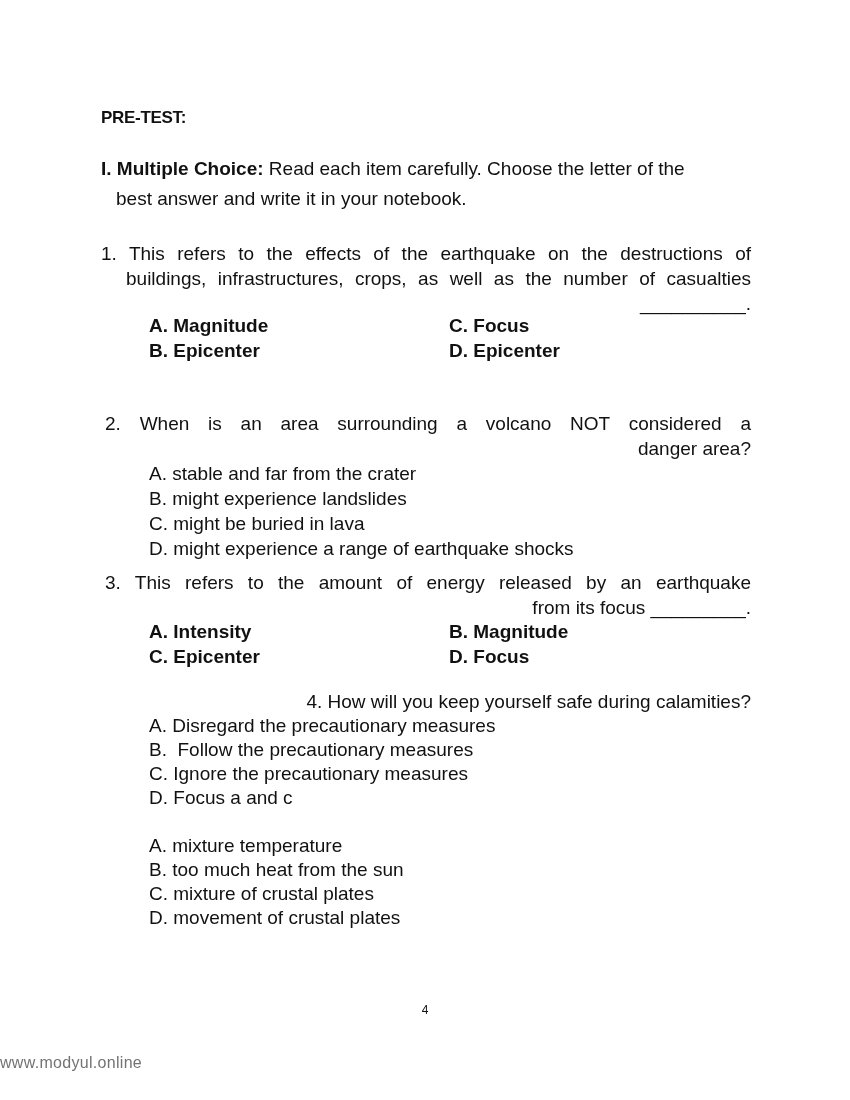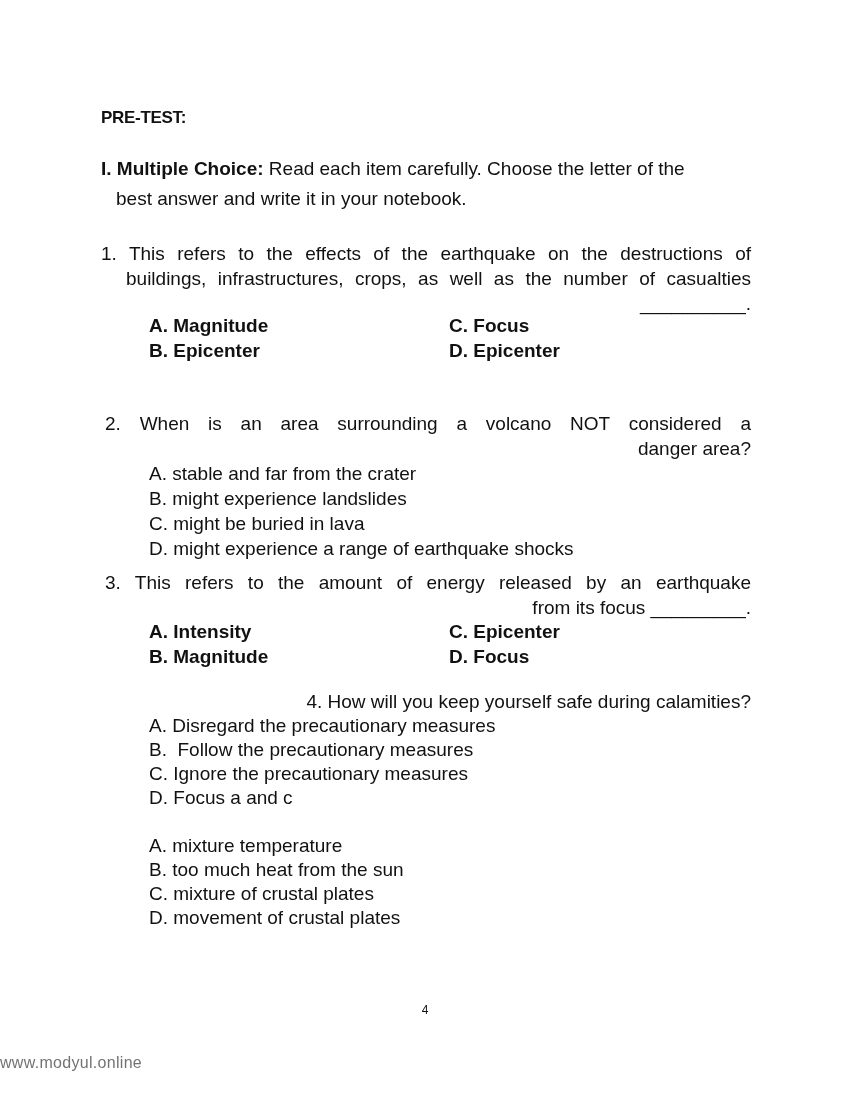--- a/index.html
+++ b/index.html
@@ -52,22 +52,22 @@
       <div class="opt">C. might be buried in lava</div>
       <div class="opt">D. might experience a range of earthquake shocks</div>
     </div>
   </div>
 
   <div class="q" style="left:105px; top:570px; width:646px;">
     <div class="stem">3. This refers to the amount of energy released by an earthquake</div>
     <div class="stem-last" style="padding-left:26px;">from its focus _________.</div>
     <div class="opts2" style="padding-left:44px; margin-top:-1px;">
       <div class="opt">A. Intensity</div>
+      <div class="opt">B. Magnitude</div>
       <div class="opt">C. Epicenter</div>
-      <div class="opt">B. Magnitude</div>
       <div class="opt">D. Focus</div>
     </div>
   </div>
 
   <div class="q" style="left:101px; top:690px; width:650px; line-height:24px;">
     <div class="stem-last">4. How will you keep yourself safe during calamities?</div>
     <div style="padding-left:48px;">
       <div class="opt" style="white-space:pre;">A. Disregard the precautionary measures</div>
       <div class="opt" style="white-space:pre;">B.  Follow the precautionary measures</div>
       <div class="opt" style="white-space:pre;">C. Ignore the precautionary measures</div>

